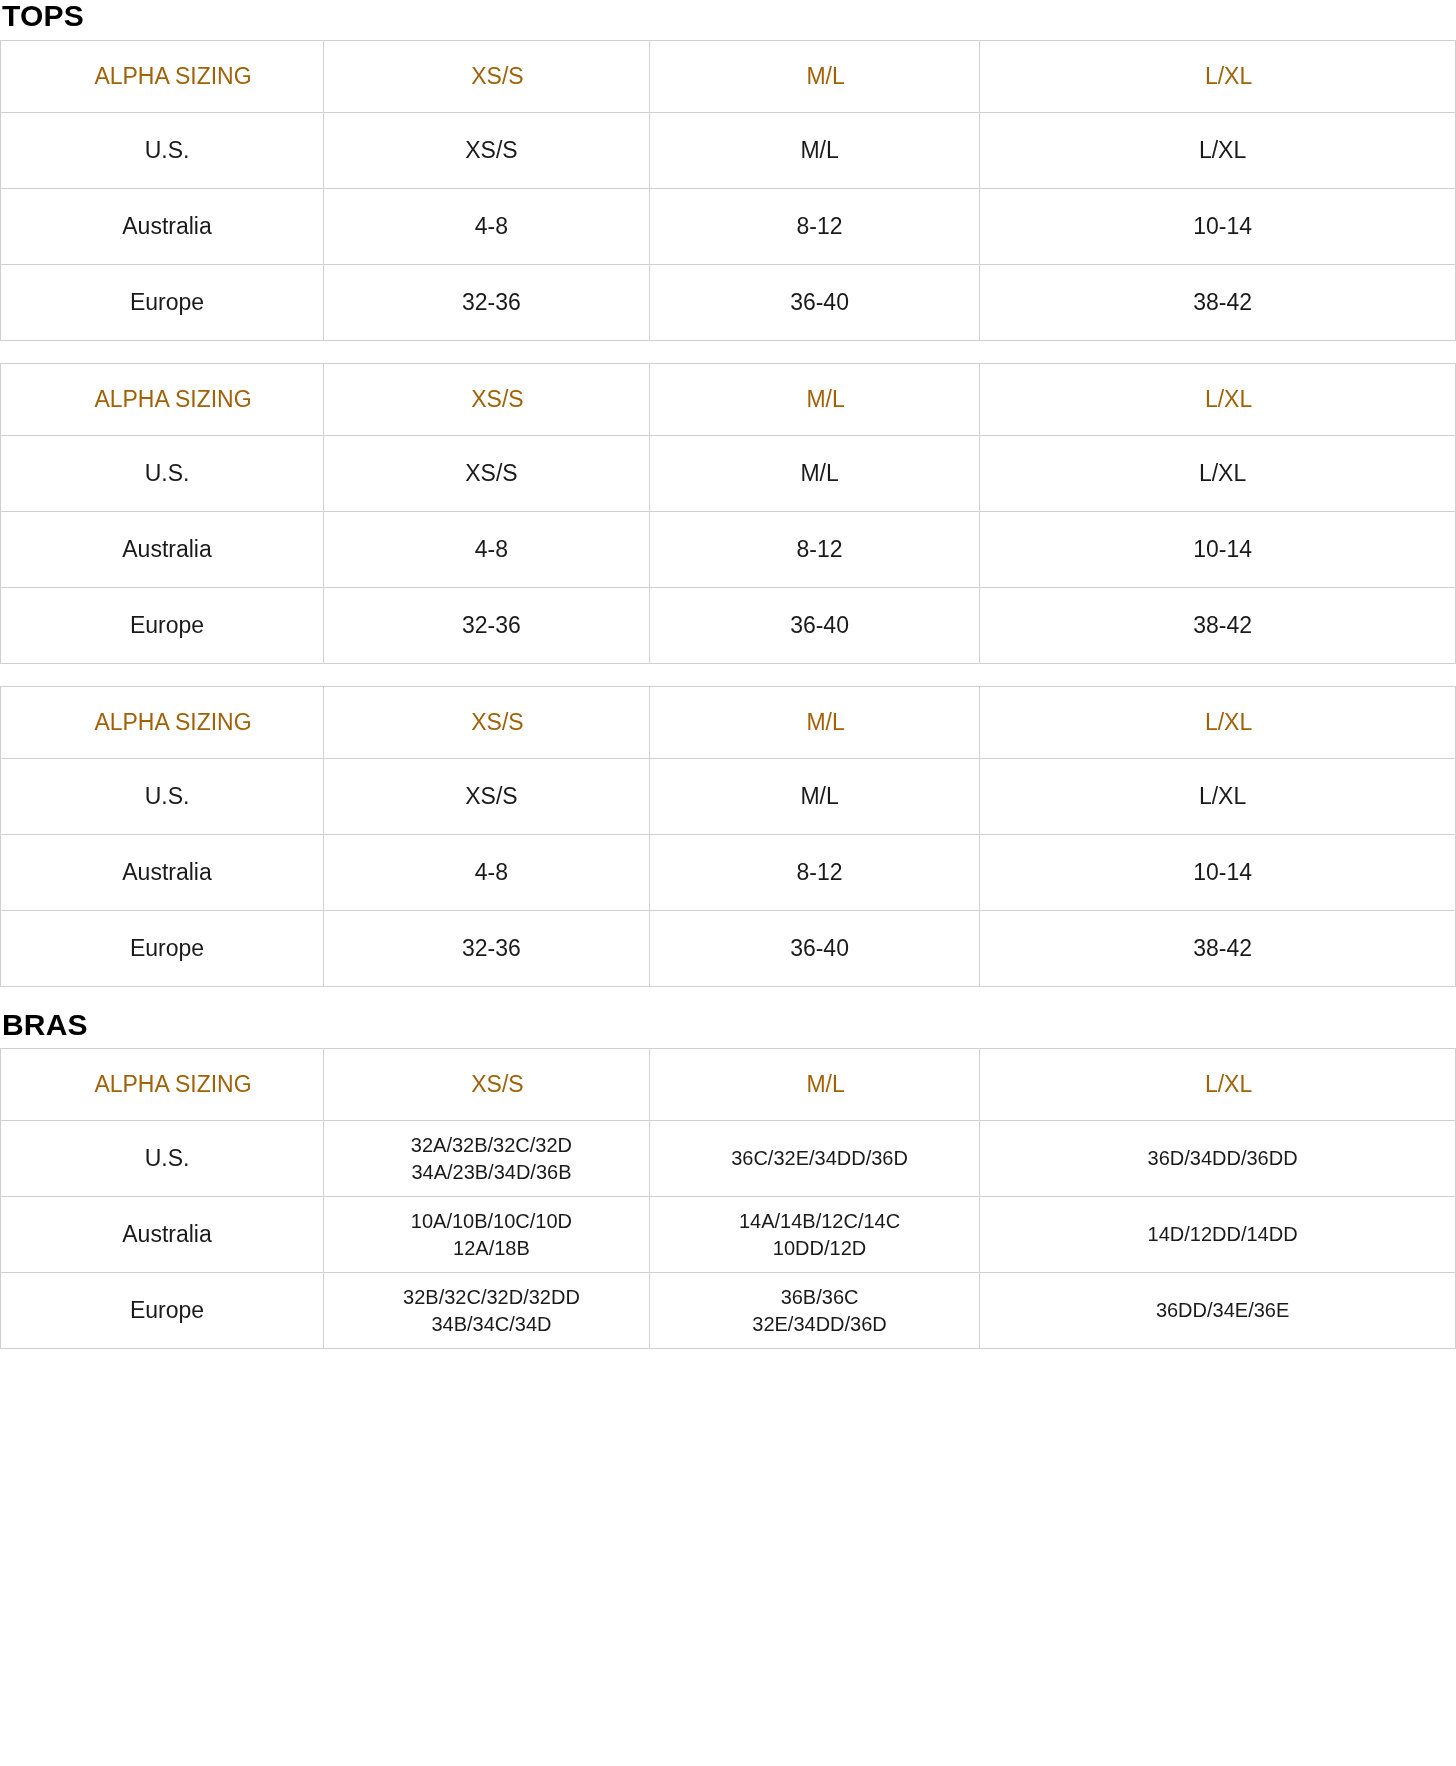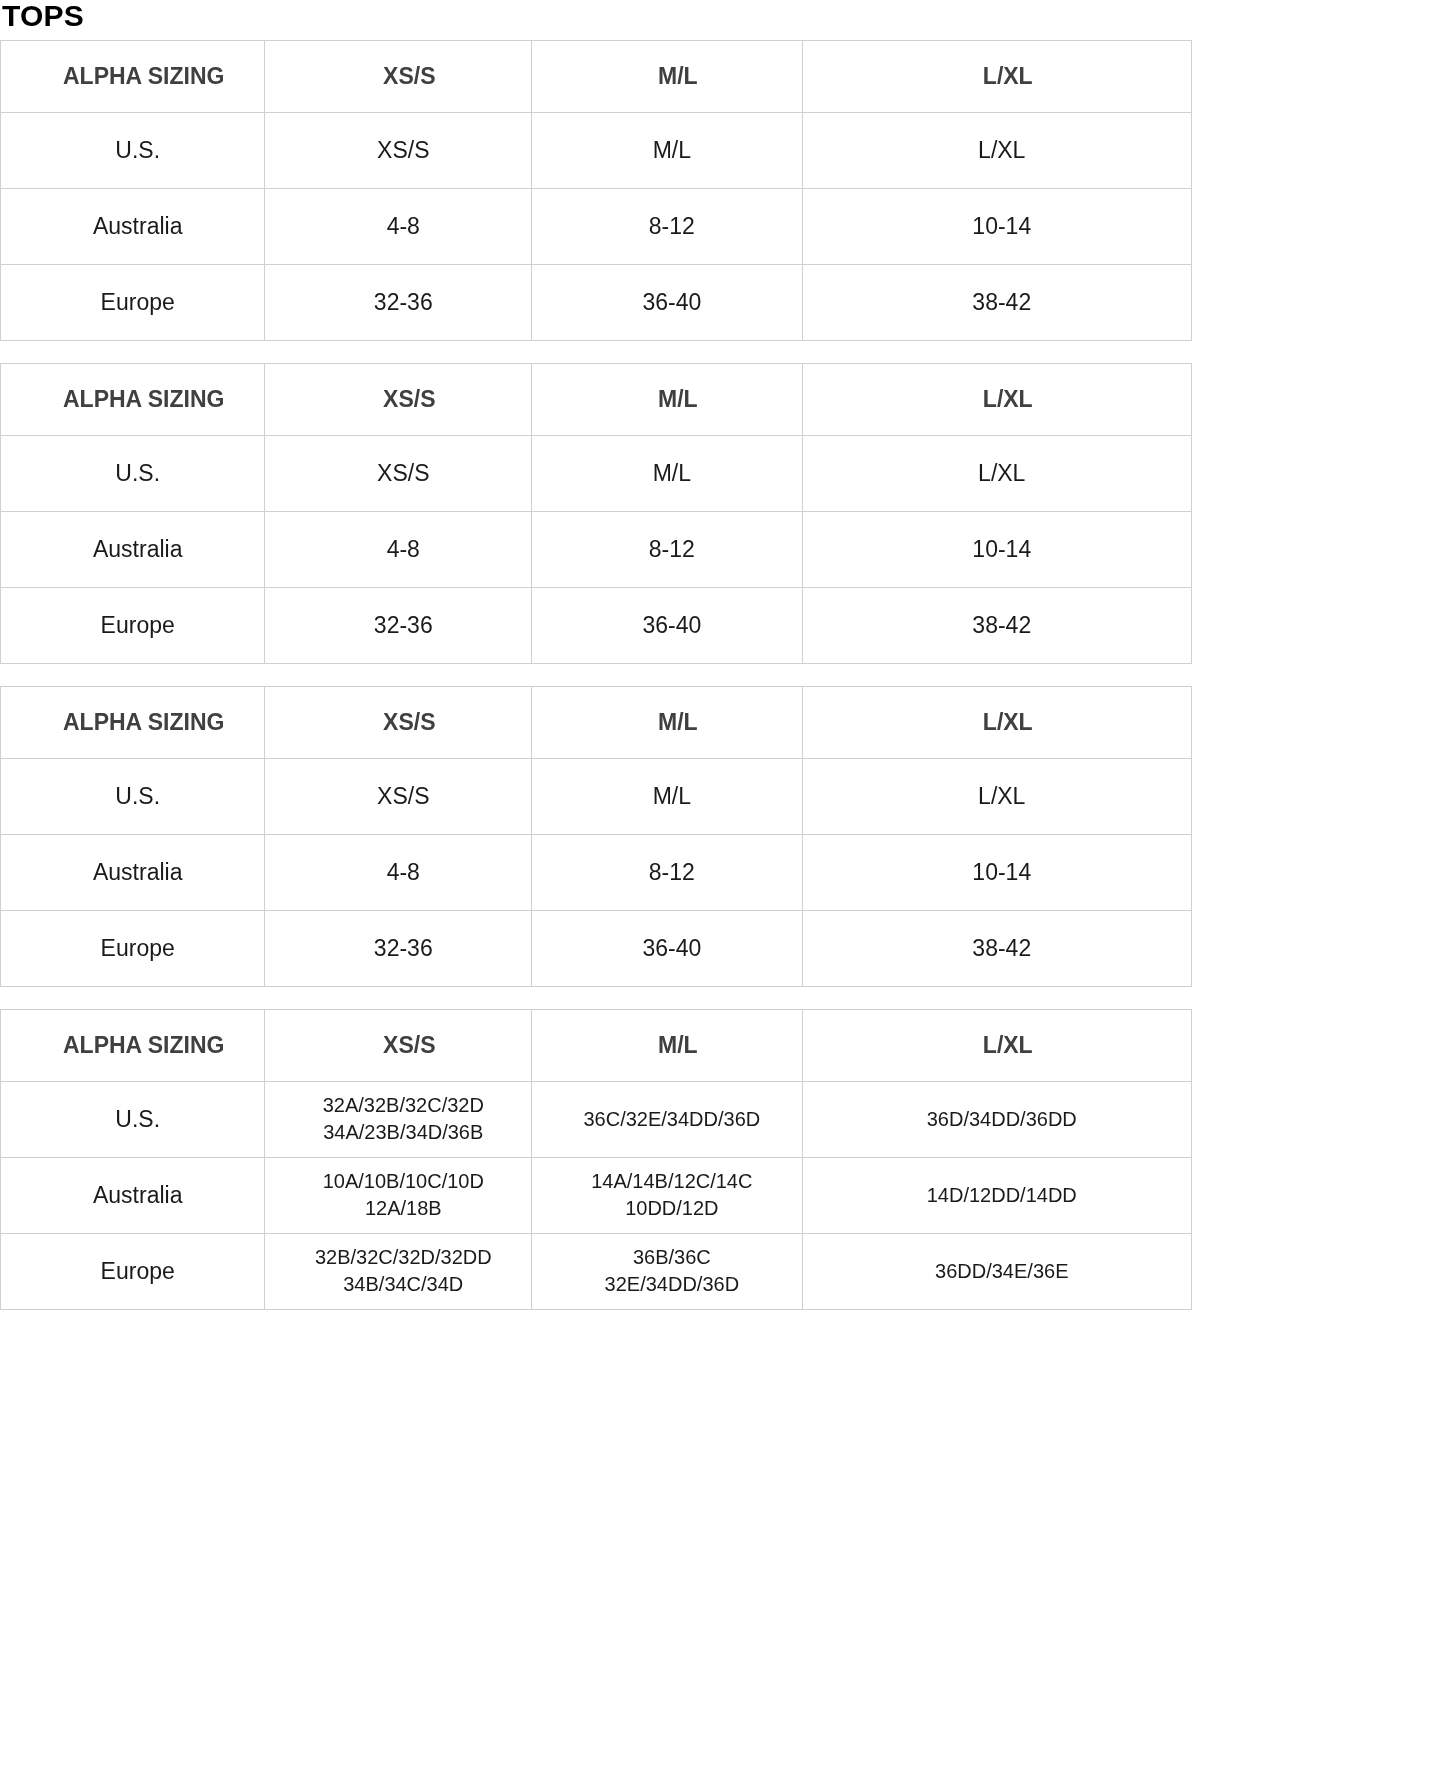--- a/index.html
+++ b/index.html
@@ -8,21 +8,21 @@
     padding: 0;
     background: #ffffff;
   }
   body {
     width: 1456px;
     font-family: "Liberation Sans", sans-serif;
     color: #111111;
     -webkit-font-smoothing: antialiased;
   }
   .page {
-    width: 1192px;
+    width: 1456px;
     padding: 0 0 8px 0;
   }
   .section-title {
     font-size: 30px;
     font-weight: bold;
     letter-spacing: 0.2px;
     color: #000000;
     margin: 0;
     padding: 0 0 8px 2px;
     line-height: 1.05;
@@ -42,23 +42,23 @@
   table.size-table td {
     border: 1px solid #d0d0d0;
     text-align: center;
     vertical-align: middle;
     padding: 10px 6px;
     font-size: 23px;
     font-weight: normal;
     color: #1a1a1a;
   }
   table.size-table thead th {
-    font-weight: bold;
+    font-weight: normal;
     font-size: 23px;
-    color: #404040;
+    color: #a16207;
     height: 72px;
     padding-left: 28px;
   }
   table.size-table tbody td {
     height: 76px;
     padding-left: 16px;
   }
   
   table.size-table col.c0 { width: 22.2%; }
   table.size-table col.c1 { width: 22.4%; }
@@ -191,20 +191,21 @@
             <tr>
               <td>Europe</td>
               <td class="val">32-36</td>
               <td class="val">36-40</td>
               <td class="val">38-42</td>
             </tr>
           </tbody>
         </table>
       </div>
       <div class="section">
+        <h2 class="section-title">BRAS</h2>
         <table class="size-table bras">
           <colgroup>
             <col class="c0">
             <col class="c1">
             <col class="c2">
             <col class="c3">
           </colgroup>
           <thead>
             <tr>
               <th>ALPHA SIZING</th>

